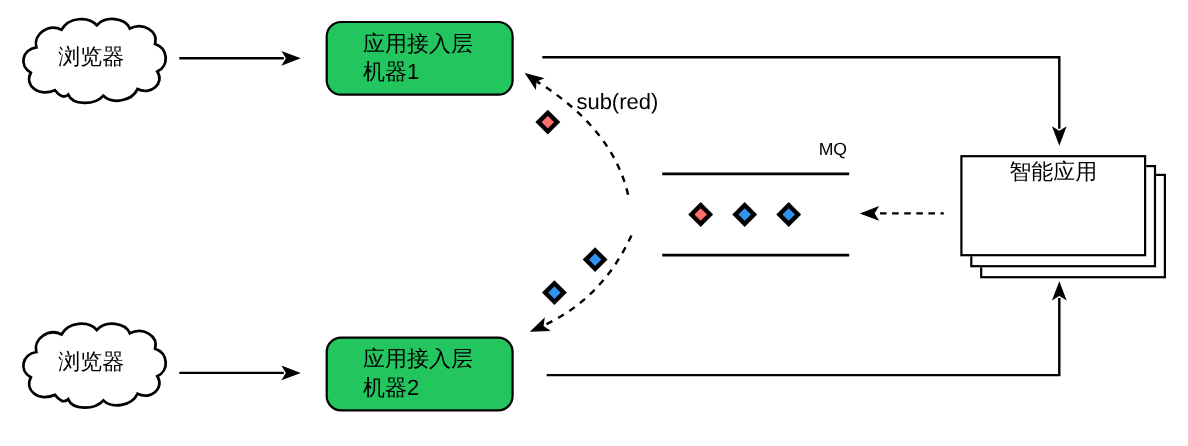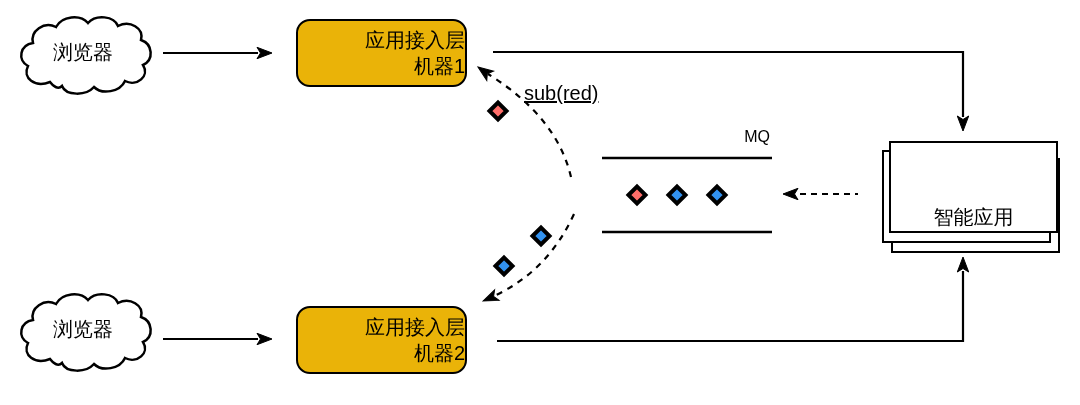--- a/index.html
+++ b/index.html
@@ -3,28 +3,28 @@
 <meta charset="utf-8">
 <style>
   html,body{margin:0;padding:0;background:#ffffff;}
   #stage{
     position:relative;width:1080px;height:405px;background:#ffffff;overflow:hidden;
     font-family:"Liberation Sans","DejaVu Sans",sans-serif;color:#000;
   }
   #wires{position:absolute;left:0;top:0;width:1080px;height:405px;}
   .node-box{
     position:absolute;box-sizing:border-box;border:2.5px solid #000;border-radius:14px;
-    background:#eab308;display:flex;flex-direction:column;align-items:flex-end;justify-content:center;
-    font-size:20px;line-height:26px;text-align:center;
+    background:#22c55e;display:flex;flex-direction:column;align-items:flex-start;justify-content:center;
+    font-size:20px;line-height:26px;text-align:center;padding-left:32px;
   }
   .stack-layer{
     position:absolute;box-sizing:border-box;border:2.5px solid #000;background:#fff;
   }
-  .stack-front{display:flex;align-items:flex-end;justify-content:center;font-size:20px;margin-left:16px;}
-  .float-label{position:absolute;font-size:20px;line-height:22px;white-space:nowrap;text-decoration:underline;}
+  .stack-front{display:flex;align-items:flex-start;justify-content:center;font-size:20px;}
+  .float-label{position:absolute;font-size:20px;line-height:22px;white-space:nowrap;}
   .cloud-label{
     position:absolute;width:110px;text-align:center;font-size:20px;line-height:22px;
   }
   .mq-label{position:absolute;left:716px;top:128px;width:54px;text-align:right;font-size:16px;}
 </style>
 </head>
 <body>
 
 <div id="stage">
 

